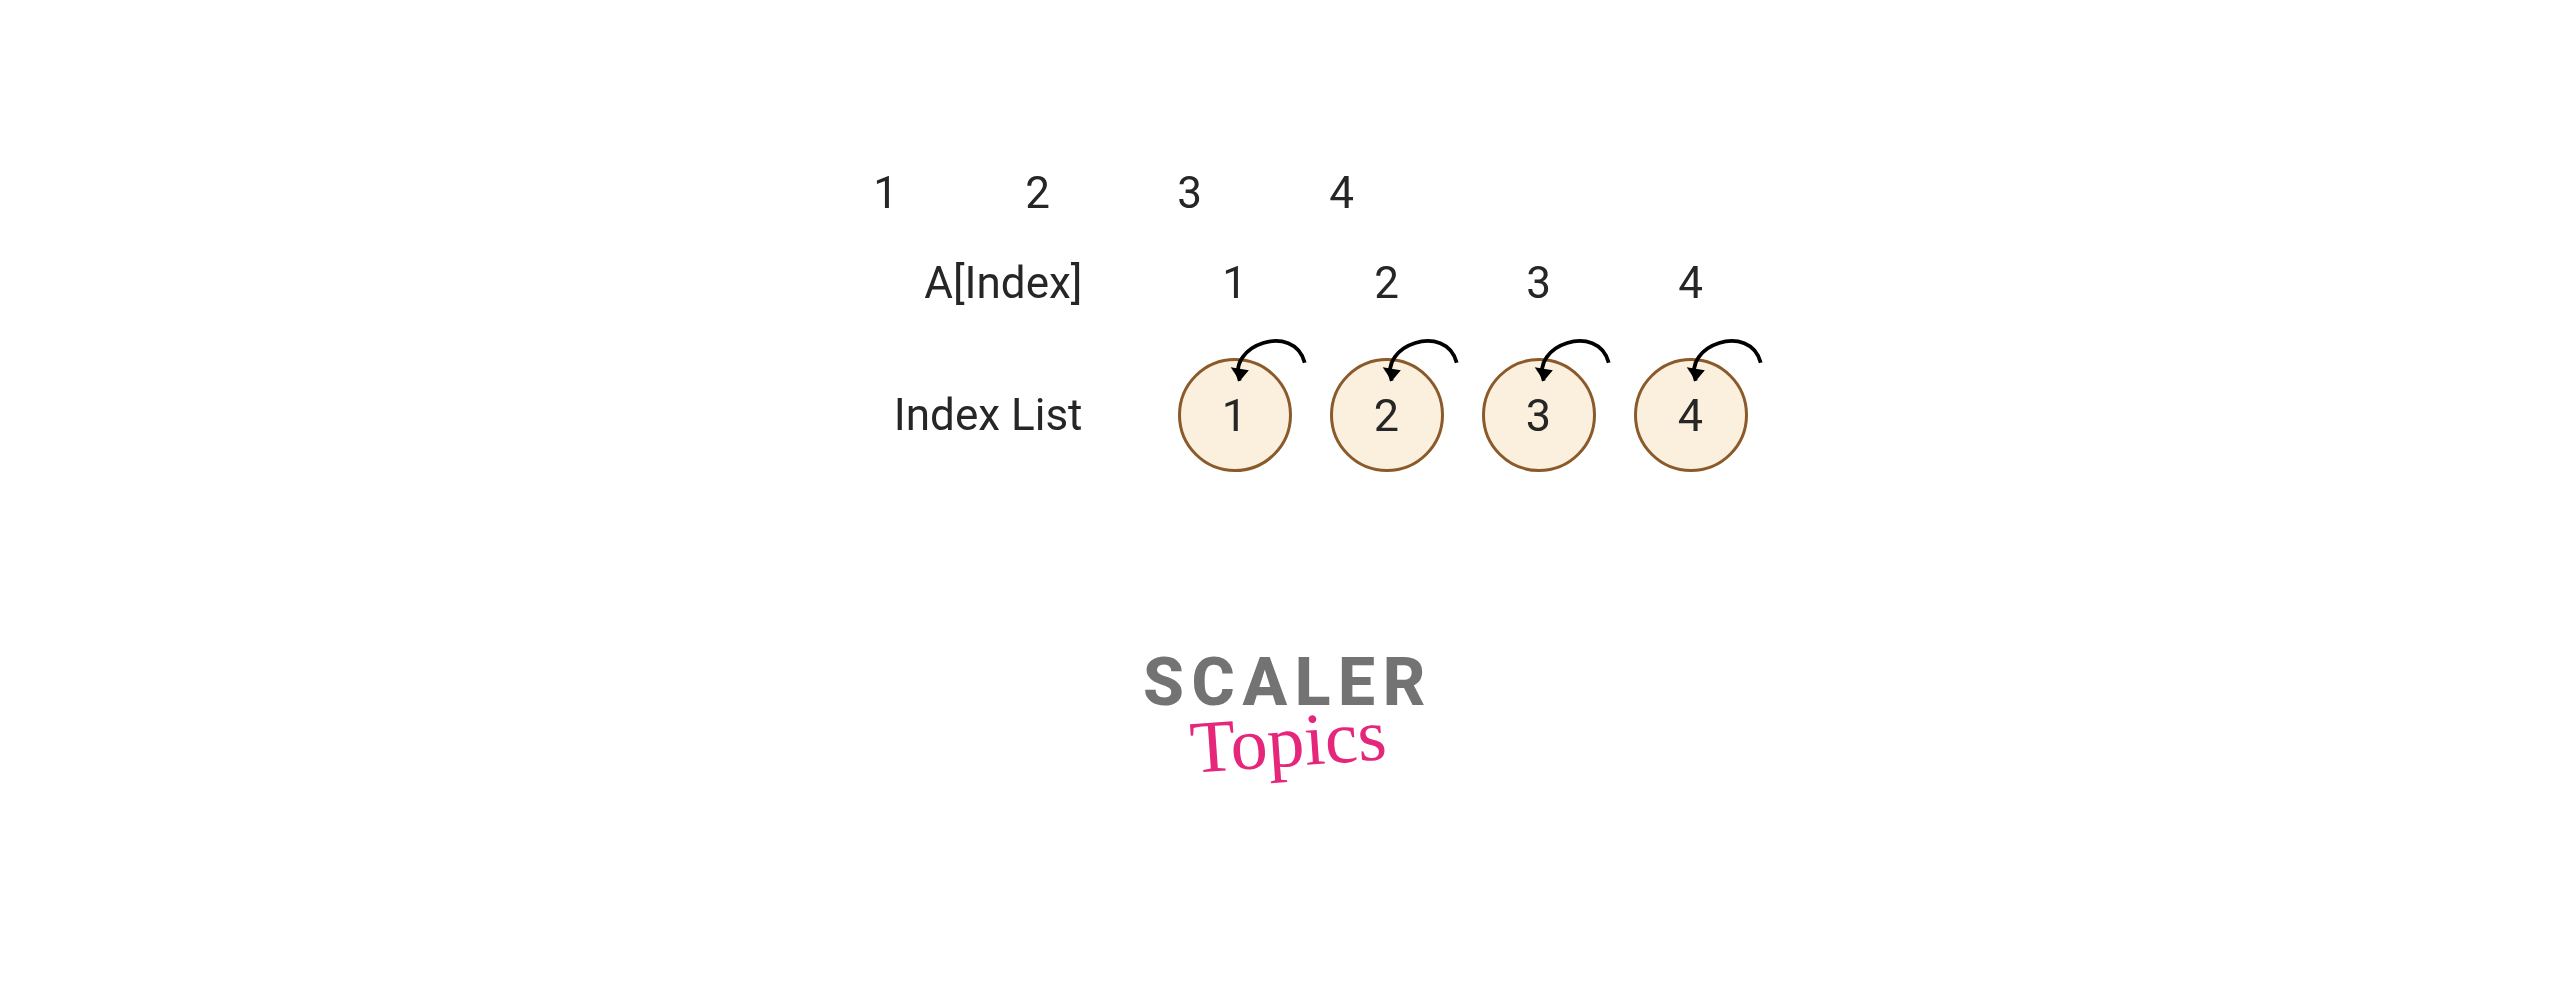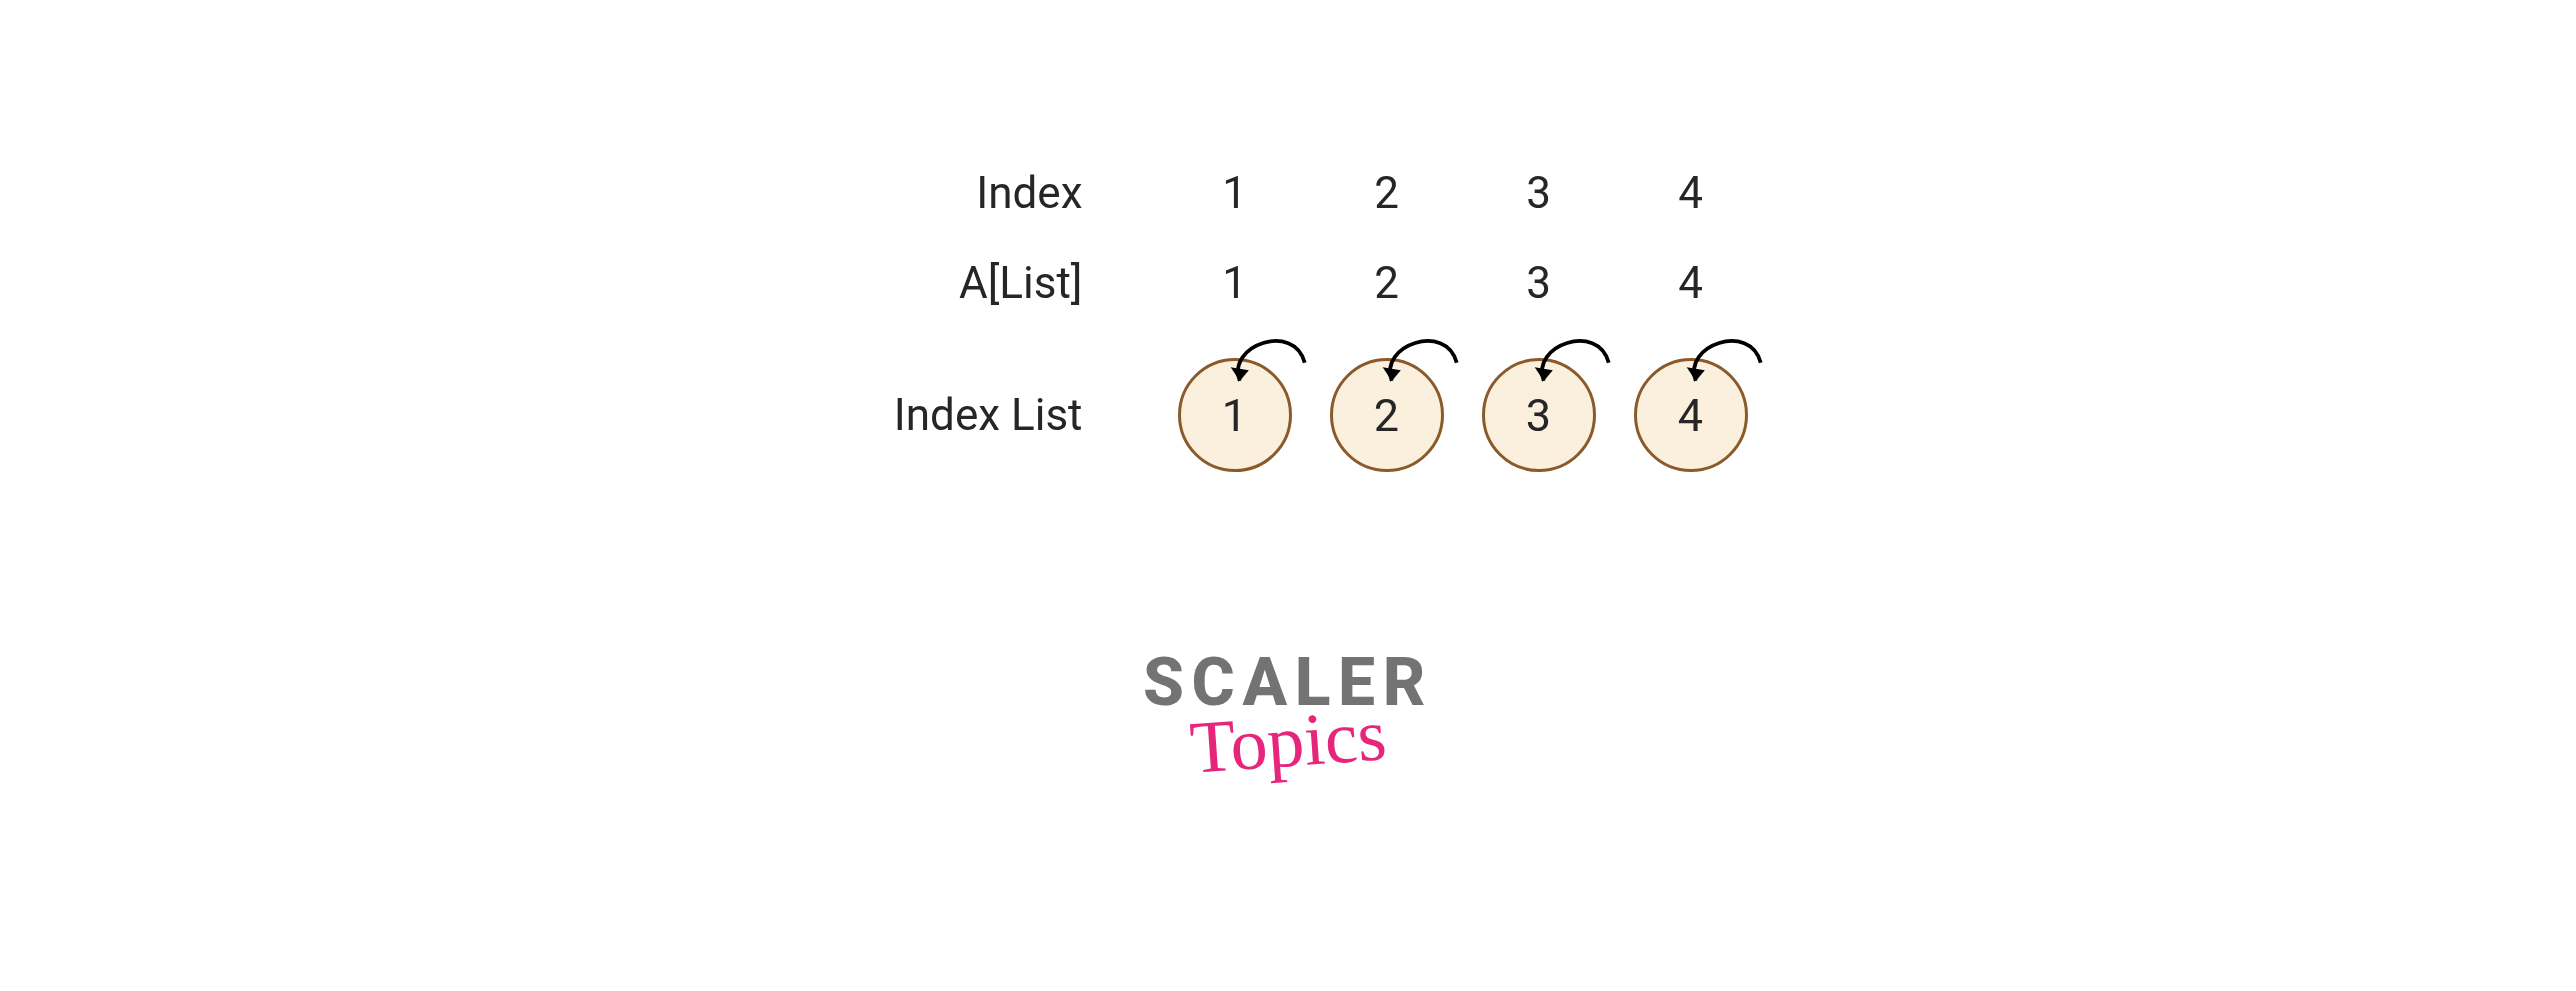--- a/index.html
+++ b/index.html
@@ -104,31 +104,30 @@
     transform: rotate(-4deg);
   }
 </style>
 </head>
 <body>
 
 <div class="container">
   <div class="diagram">
 
     <div class="row">
-      <div class="label-col">Index</div>
       <div class="values">
         <div class="value-cell">1</div>
         <div class="value-cell">2</div>
         <div class="value-cell">3</div>
         <div class="value-cell">4</div>
       </div>
     </div>
 
     <div class="row">
-      <div class="label-col">A[List]</div>
+      <div class="label-col">A[Index]</div>
       <div class="values">
         <div class="value-cell">1</div>
         <div class="value-cell">2</div>
         <div class="value-cell">3</div>
         <div class="value-cell">4</div>
       </div>
     </div>
 
     <div class="row linked-row">
       <div class="label-col">Index List</div>

